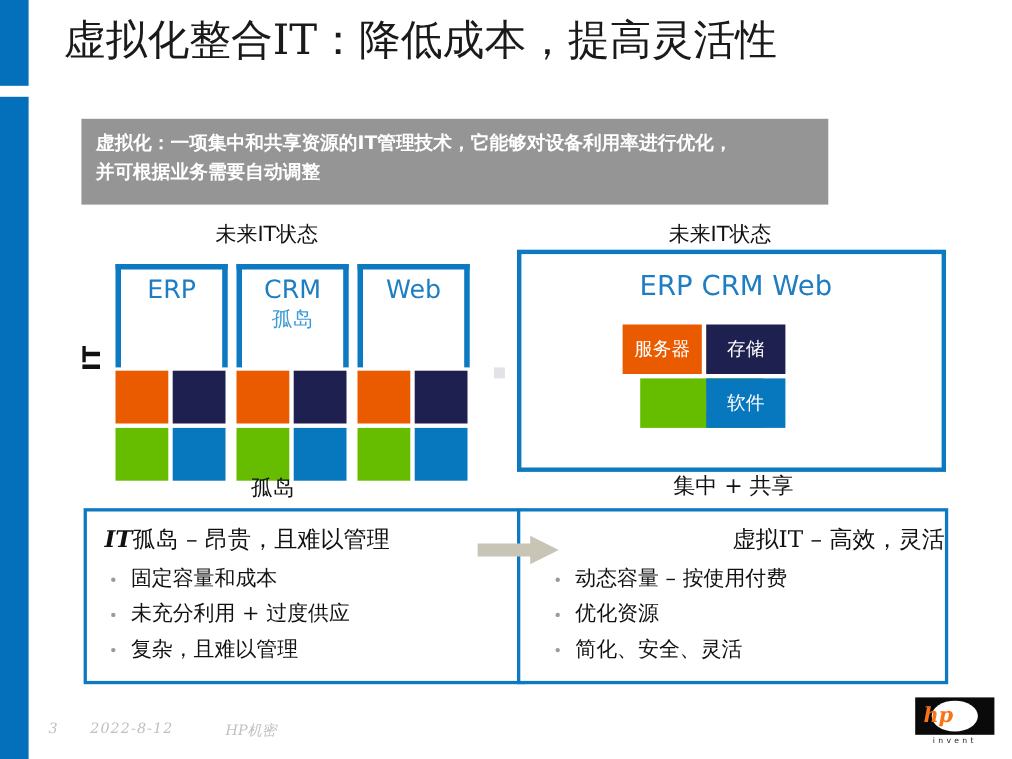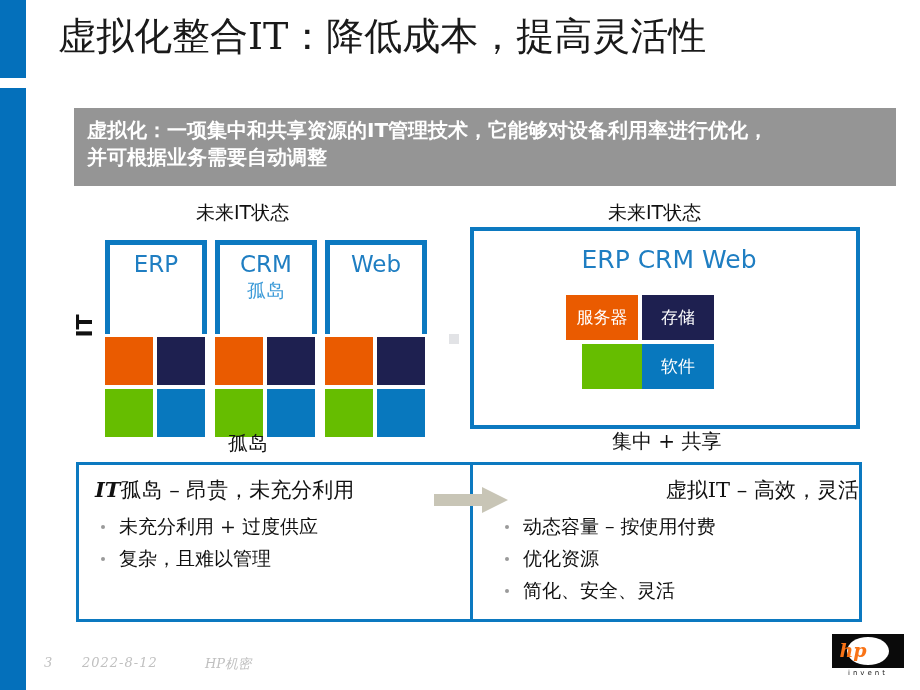--- a/index.html
+++ b/index.html
@@ -17,24 +17,24 @@
   
   .title{
     position:absolute;left:58px;top:6px;width:800px;height:62px;
     font-family:"DejaVu Serif","Liberation Serif",serif;
     font-size:38px;color:#1a1a1a;line-height:60px;white-space:nowrap;
     letter-spacing:0px;
   }
 
   
   .banner{
-    position:absolute;left:74px;top:108px;width:822px;height:78px;
+    position:absolute;left:74px;top:108px;width:679px;height:78px;
     background:#959595;color:#ffffff;
     font-family:"DejaVu Sans","Liberation Sans",sans-serif;
-    font-size:20px;font-weight:bold;line-height:27px;
+    font-size:17px;font-weight:bold;line-height:27px;
     padding:9px 12px 0 13px;box-sizing:border-box;
   }
   .banner div{white-space:nowrap;}
 
   
   .cap{
     position:absolute;font-family:"DejaVu Sans","Liberation Sans",sans-serif;
     font-size:19px;color:#111;white-space:nowrap;
   }
   .cap-cur{left:196px;top:200px;}
@@ -233,22 +233,23 @@
       <div class="ftile tl" style="background:#EA5B00">服务器</div>
       <div class="ftile tr" style="background:#1E2050">存储</div>
       <div class="ftile bl" style="background:#66BD00">网络</div>
       <div class="ftile br" style="background:#0878BE">软件</div>
     </div>
   </div>
 
   <div class="cap cap-shared">集中 + 共享</div>
 
   <div class="bbox bbox-left">
-    <div class="bhead"><span class="em">IT</span><span>孤岛 – 昂贵，未充分利用</span></div>
+    <div class="bhead"><span class="em">IT</span><span>孤岛 – 昂贵，且难以管理</span></div>
     <ul class="blist">
+      <li>固定容量和成本</li>
       <li>未充分利用 + 过度供应</li>
       <li>复杂，且难以管理</li>
     </ul>
   </div>
 
   <div class="bbox bbox-right">
     <div class="bhead"><span>虚拟IT</span><span> – 高效，灵活</span></div>
     <ul class="blist">
       <li>动态容量 – 按使用付费</li>
       <li>优化资源</li>

